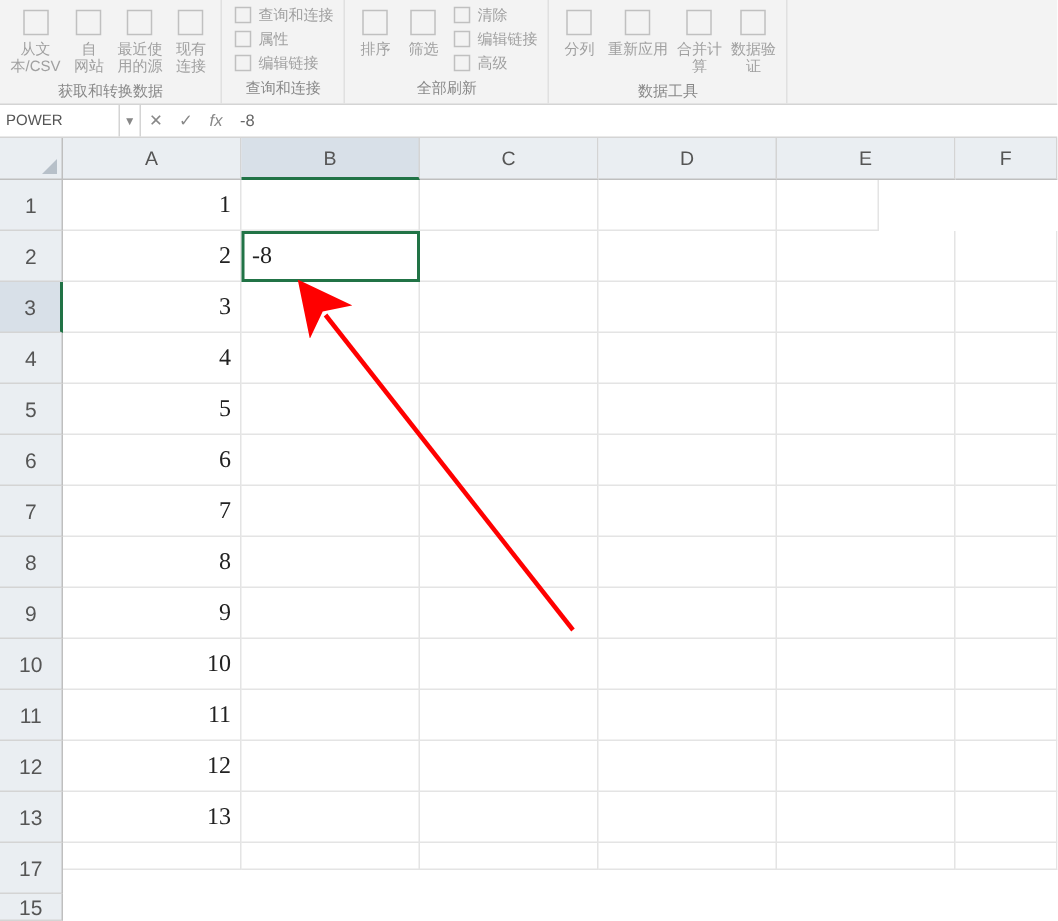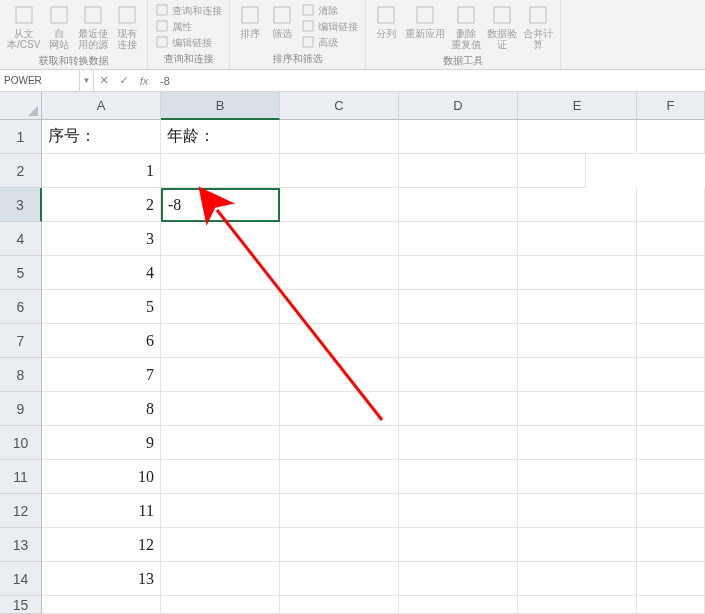--- a/index.html
+++ b/index.html
@@ -157,21 +157,21 @@
           <div class="ribbon-btn small">
             <span class="icon">
               <svg width="12" height="12">
                 <rect x="1" y="1" width="10" height="10" fill="none" stroke="#c0c0c0"></rect>
               </svg>
             </span>
             <span>高级</span>
           </div>
         </div>
       </div>
-      <div class="ribbon-group-label">排序和筛选</div>
+      <div class="ribbon-group-label">全部刷新</div>
     </div>
     <div class="ribbon-group">
       <div class="ribbon-row">
         <div class="ribbon-btn">
           <div class="icon">
             <svg width="20" height="20">
               <rect x="2" y="2" width="16" height="16" fill="none" stroke="#c0c0c0" stroke-width="1"></rect>
             </svg>
           </div>
           <div style="white-space: pre;">分列</div>
@@ -183,40 +183,31 @@
             </svg>
           </div>
           <div style="white-space: pre;">重新应用</div>
         </div>
         <div class="ribbon-btn">
           <div class="icon">
             <svg width="20" height="20">
               <rect x="2" y="2" width="16" height="16" fill="none" stroke="#c0c0c0" stroke-width="1"></rect>
             </svg>
           </div>
-          <div style="white-space: pre;">删除
-重复值</div>
+          <div style="white-space: pre;">合并计
+算</div>
         </div>
         <div class="ribbon-btn">
           <div class="icon">
             <svg width="20" height="20">
               <rect x="2" y="2" width="16" height="16" fill="none" stroke="#c0c0c0" stroke-width="1"></rect>
             </svg>
           </div>
           <div style="white-space: pre;">数据验
 证</div>
-        </div>
-        <div class="ribbon-btn">
-          <div class="icon">
-            <svg width="20" height="20">
-              <rect x="2" y="2" width="16" height="16" fill="none" stroke="#c0c0c0" stroke-width="1"></rect>
-            </svg>
-          </div>
-          <div style="white-space: pre;">合并计
-算</div>
         </div>
       </div>
       <div class="ribbon-group-label">数据工具</div>
     </div>
   </div>
 
 <div class="formula-bar">
   <div class="name-box">POWER</div>
   <div class="name-box-dd">▼</div>
   <div class="fb-btn">✕</div>
@@ -242,32 +233,24 @@
       <div class="row-header">4</div>
       <div class="row-header">5</div>
       <div class="row-header">6</div>
       <div class="row-header">7</div>
       <div class="row-header">8</div>
       <div class="row-header">9</div>
       <div class="row-header">10</div>
       <div class="row-header">11</div>
       <div class="row-header">12</div>
       <div class="row-header">13</div>
-      <div class="row-header">14</div>
+      <div class="row-header">17</div>
       <div class="row-header" style="height: 18px;">15</div>
     </div>
   <div class="cells" id="cells">
-      <div class="cell-row">
-        <div class="cell" style="width: 119px;">序号：</div>
-        <div class="cell" style="width: 119px;">年龄：</div>
-        <div class="cell" style="width: 119px;"></div>
-        <div class="cell" style="width: 119px;"></div>
-        <div class="cell" style="width: 119px;"></div>
-        <div class="cell" style="width: 68px;"></div>
-      </div>
       <div class="cell-row">
         <div class="cell right" style="width: 119px;">1</div>
         <div class="cell" style="width: 119px;"></div>
         <div class="cell" style="width: 119px;"></div>
         <div class="cell" style="width: 119px;"></div>
         <div class="cell" style="width: 68px;"></div>
       </div>
       <div class="cell-row">
         <div class="cell right" style="width: 119px;">2</div>
         <div class="cell editing" style="width: 119px;">-8</div>

